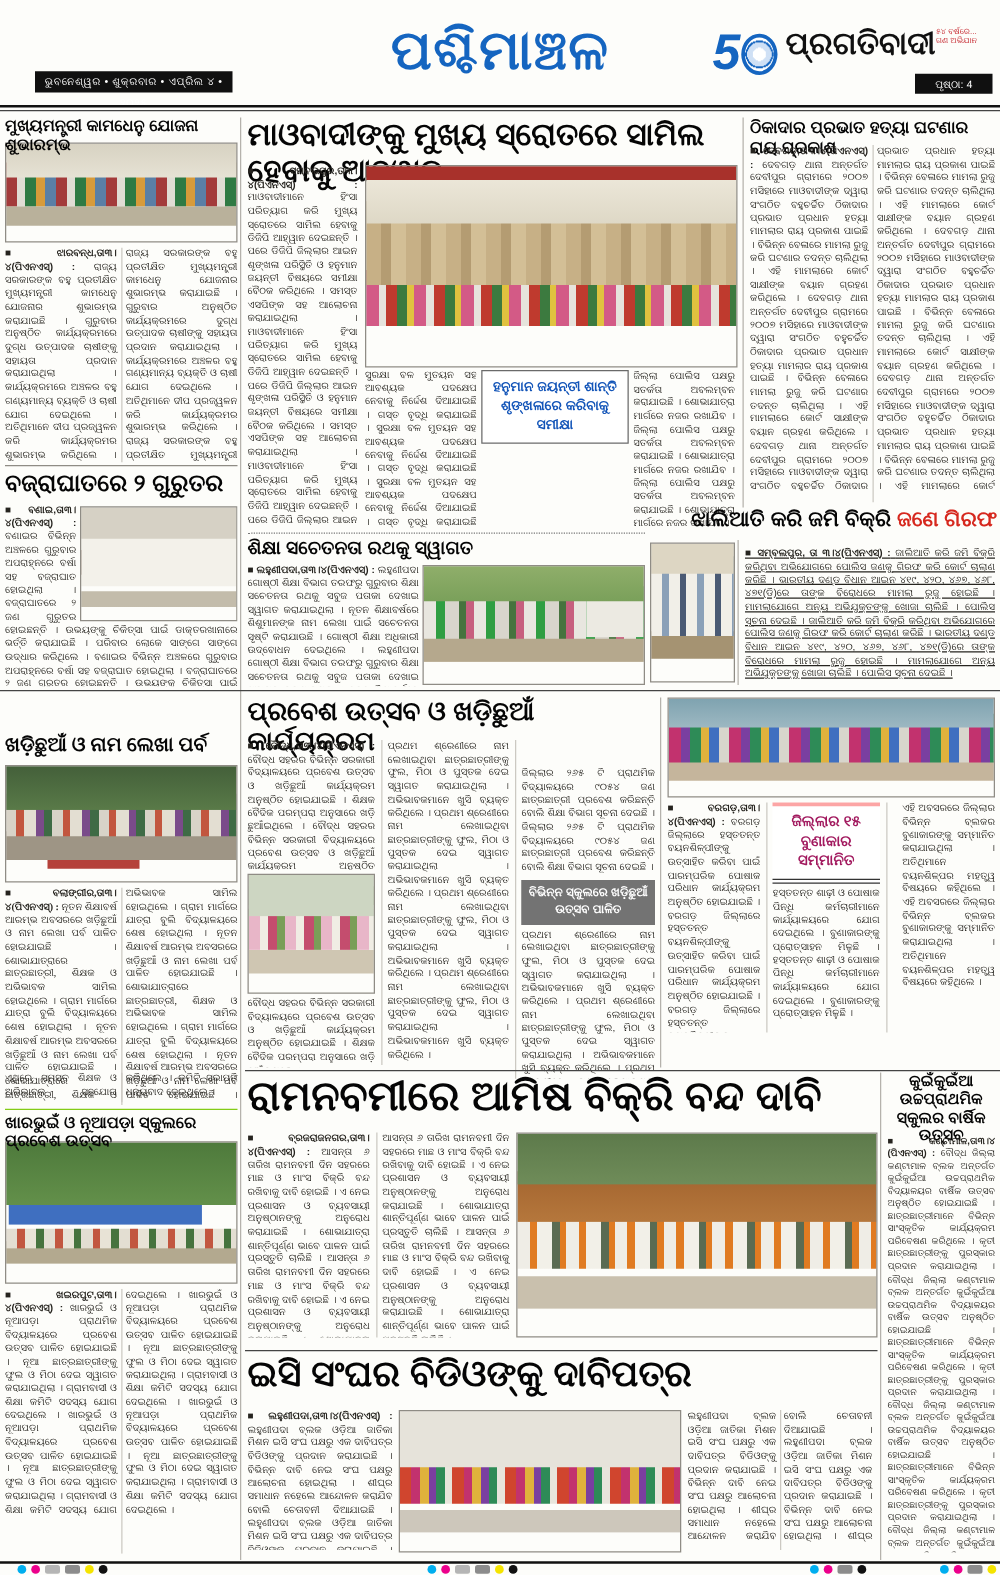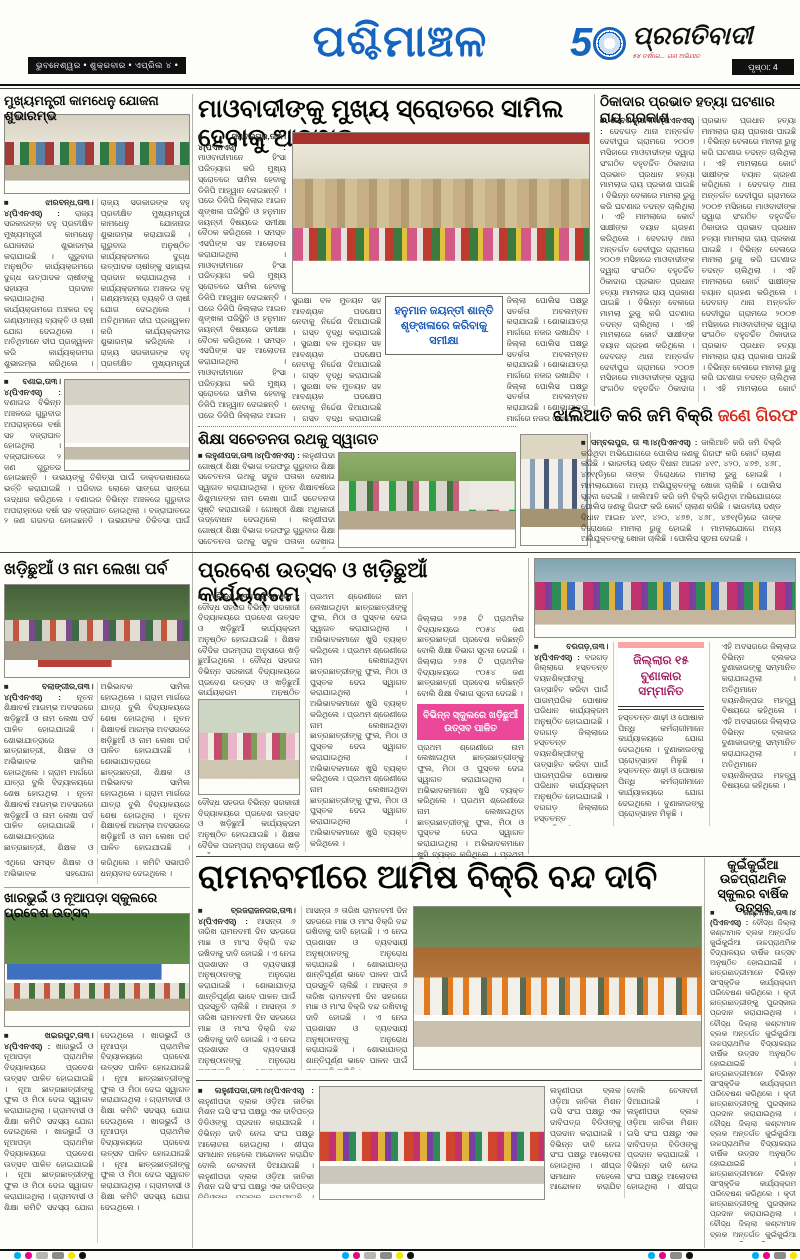--- a/index.html
+++ b/index.html
@@ -7,40 +7,40 @@
         font-family:"Liberation Sans",sans-serif;color:#1a1a1a;overflow:hidden;}
   
   .date-bar{position:absolute;left:28px;top:57px;width:158px;height:17px;background:#101010;
             color:#fff;font-size:8.5px;line-height:17px;text-align:center;letter-spacing:.5px;}
   .mast-title{position:absolute;left:0;right:0;top:16px;text-align:center;font-size:44px;
               font-weight:800;color:#1565c0;letter-spacing:1px;}
   .logo{position:absolute;right:10px;top:20px;width:220px;height:60px;display:flex;align-items:flex-start;}
   .logo-five{font-size:40px;font-weight:800;font-style:italic;color:#1565c0;line-height:44px;}
   .emblem{width:27px;height:27px;border-radius:50%;border:3px solid #1565c0;margin:7px 3px 0 1px;
           background:radial-gradient(circle,#ffffff 0 30%,#cfe0f5 30% 55%,#1565c0 55% 63%,#ffffff 63%);}
-  .logo-text{display:flex;flex-direction:column;margin-left:3px;font-style:italic;}
+  .logo-text{display:flex;flex-direction:row;margin-left:3px;}
   .logo-name{font-size:25px;font-weight:800;color:#101010;line-height:30px;}
   .logo-tag{font-size:6.5px;color:#c42028;margin-top:2px;}
   .page-label{position:absolute;right:6px;top:59px;width:62px;height:16px;background:#101010;color:#fff;
               font-size:8.5px;line-height:16px;text-align:center;}
   .hr{position:absolute;border-top:1px solid #444;}
   .hr-heavy{position:absolute;border-top:2px solid #111;}
   .vr{position:absolute;width:1px;background:#b5b2ac;}
   
   .hl{font-weight:800;color:#050505;line-height:1.15;}
   .body-t{font-size:8px;line-height:1.34;text-align:justify;color:#26241f;overflow:hidden;}
   .c2{column-count:2;column-gap:7px;column-rule:1px solid #ccc9c2;}
   .dl{font-weight:bold;}
   .red{color:#d6281e;}
   .blue-box{border:1.5px solid #6a6a6a;background:#fff;color:#1254b8;font-weight:800;font-size:11px;
             text-align:center;line-height:1.35;padding:6px 3px;}
-  .black-box{background:#ec4899;color:#fff;font-weight:800;font-size:9.5px;text-align:center;
+  .black-box{background:#737373;color:#fff;font-weight:800;font-size:9.5px;text-align:center;
              line-height:1.35;padding:5px 2px;}
   .pullquote{color:#a21a5f;font-weight:800;font-size:12px;text-align:center;line-height:1.3;
-             border-top:6px solid #fca5a5;border-bottom:4px double #333;padding:5px 1px 6px 1px;background:#fff;}
+             border-top:3px solid #fca5a5;border-bottom:4px double #333;padding:5px 1px 6px 1px;background:#fff;}
   
   .ph{border:1px solid #8f8c85;background:#cfccc4;}
   .ph-cm{background:linear-gradient(#d7d2c2,#e6e2d4) 0 0/100% 35% no-repeat,
     repeating-linear-gradient(90deg,#a33b3b 0 9px,#e0ddd5 9px 15px,#2f7a44 15px 24px,#d79b3a 24px 31px,#5a7fa5 31px 40px) 0 35%/100% 45% no-repeat,
     linear-gradient(#b9b19b,#b9b19b) 0 80%/100% 20% no-repeat;}
   .ph-police{background:linear-gradient(#a8312b,#a8312b) 0 0/100% 7% no-repeat,
     linear-gradient(#ece7d9,#ded8c6) 0 7%/100% 23% no-repeat,
     repeating-linear-gradient(90deg,#c7b086 0 12px,#b49c72 12px 20px,#d3bf96 20px 32px) 0 30%/100% 42% no-repeat,
     repeating-linear-gradient(90deg,#d35a86 0 10px,#e6e3dc 10px 16px,#bf3a2e 16px 25px,#3c7a3f 25px 33px,#e0c23f 33px 38px) 0 72%/100% 28% no-repeat;}
   .ph-patient{background:linear-gradient(#d6d1c5,#d6d1c5) 0 0/100% 28% no-repeat,
@@ -138,20 +138,21 @@
 
   <div class="abs" style="left:600px;top:94px;width:196px;height:312px;">
     <div class="hl" style="font-size:13.5px;height:22px;">ଠିକାଦାର ପ୍ରଭାତ ହତ୍ୟା ଘଟଣାର ରାୟ ପ୍ରକାଶ</div>
     <div class="body-t c2" style="height:286px;">
       <span class="dl">■ ଦେବଗଡ଼,ତା୩।୪(ପିଏନଏସ୍) :</span>
       <span>ଦେବଗଡ଼ ଥାନା ଅନ୍ତର୍ଗତ ଦେବୀପୁର ଗ୍ରାମରେ ୨୦୦୭ ମସିହାରେ ମାଓବାଦୀଙ୍କ ଦ୍ୱାରା ସଂଗଠିତ ବହୁଚର୍ଚ୍ଚିତ ଠିକାଦାର ପ୍ରଭାତ ପ୍ରଧାନ ହତ୍ୟା ମାମଲାର ରାୟ ପ୍ରକାଶ ପାଇଛି । ବିଭିନ୍ନ ବେଳାରେ ମାମଲା ରୁଜୁ କରି ଘଟଣାର ତଦନ୍ତ ଚାଲିଥିଲା । ଏହି ମାମଲାରେ କୋର୍ଟ ସାକ୍ଷୀଙ୍କ ବୟାନ ଗ୍ରହଣ କରିଥିଲେ । ଦେବଗଡ଼ ଥାନା ଅନ୍ତର୍ଗତ ଦେବୀପୁର ଗ୍ରାମରେ ୨୦୦୭ ମସିହାରେ ମାଓବାଦୀଙ୍କ ଦ୍ୱାରା ସଂଗଠିତ ବହୁଚର୍ଚ୍ଚିତ ଠିକାଦାର ପ୍ରଭାତ ପ୍ରଧାନ ହତ୍ୟା ମାମଲାର ରାୟ ପ୍ରକାଶ ପାଇଛି । ବିଭିନ୍ନ ବେଳାରେ ମାମଲା ରୁଜୁ କରି ଘଟଣାର ତଦନ୍ତ ଚାଲିଥିଲା । ଏହି ମାମଲାରେ କୋର୍ଟ ସାକ୍ଷୀଙ୍କ ବୟାନ ଗ୍ରହଣ କରିଥିଲେ । ଦେବଗଡ଼ ଥାନା ଅନ୍ତର୍ଗତ ଦେବୀପୁର ଗ୍ରାମରେ ୨୦୦୭ ମସିହାରେ ମାଓବାଦୀଙ୍କ ଦ୍ୱାରା ସଂଗଠିତ ବହୁଚର୍ଚ୍ଚିତ ଠିକାଦାର ପ୍ରଭାତ ପ୍ରଧାନ ହତ୍ୟା ମାମଲାର ରାୟ ପ୍ରକାଶ ପାଇଛି । ବିଭିନ୍ନ ବେଳାରେ ମାମଲା ରୁଜୁ କରି ଘଟଣାର ତଦନ୍ତ ଚାଲିଥିଲା । ଏହି ମାମଲାରେ କୋର୍ଟ ସାକ୍ଷୀଙ୍କ ବୟାନ ଗ୍ରହଣ କରିଥିଲେ । ଦେବଗଡ଼ ଥାନା ଅନ୍ତର୍ଗତ ଦେବୀପୁର ଗ୍ରାମରେ ୨୦୦୭ ମସିହାରେ ମାଓବାଦୀଙ୍କ ଦ୍ୱାରା ସଂଗଠିତ ବହୁଚର୍ଚ୍ଚିତ ଠିକାଦାର ପ୍ରଭାତ ପ୍ରଧାନ ହତ୍ୟା ମାମଲାର ରାୟ ପ୍ରକାଶ ପାଇଛି । ବିଭିନ୍ନ ବେଳାରେ ମାମଲା ରୁଜୁ କରି ଘଟଣାର ତଦନ୍ତ ଚାଲିଥିଲା । ଏହି ମାମଲାରେ କୋର୍ଟ ସାକ୍ଷୀଙ୍କ ବୟାନ ଗ୍ରହଣ କରିଥିଲେ । ଦେବଗଡ଼ ଥାନା ଅନ୍ତର୍ଗତ ଦେବୀପୁର ଗ୍ରାମରେ ୨୦୦୭ ମସିହାରେ ମାଓବାଦୀଙ୍କ ଦ୍ୱାରା ସଂଗଠିତ ବହୁଚର୍ଚ୍ଚିତ ଠିକାଦାର ପ୍ରଭାତ ପ୍ରଧାନ ହତ୍ୟା ମାମଲାର ରାୟ ପ୍ରକାଶ ପାଇଛି । ବିଭିନ୍ନ ବେଳାରେ ମାମଲା ରୁଜୁ କରି ଘଟଣାର ତଦନ୍ତ ଚାଲିଥିଲା । ଏହି ମାମଲାରେ କୋର୍ଟ ସାକ୍ଷୀଙ୍କ ବୟାନ ଗ୍ରହଣ କରିଥିଲେ ।</span>
     </div>
   </div>
 
   <div class="abs" style="left:4px;top:372px;width:186px;height:178px;border-top:1px solid #8f8c85;padding-top:4px;">
+    <div class="hl" style="font-size:19px;height:26px;">ବଜ୍ରାଘାତରେ ୨ ଗୁରୁତର</div>
     <div class="body-t" style="height:146px;">
       <span class="ph ph-patient" style="float:right;width:124px;height:90px;margin:2px 0 2px 3px;display:block;"></span>
       <span class="dl">■ ବଣାଇ,ତା୩।୪(ପିଏନଏସ୍) :</span>
       <span>ବଣାଇର ବିଭିନ୍ନ ଅଞ୍ଚଳରେ ଗୁରୁବାର ଅପରାହ୍ନରେ ବର୍ଷା ସହ ବଜ୍ରାଘାତ ହୋଇଥିଲା । ବଜ୍ରାଘାତରେ ୨ ଜଣ ଗୁରୁତର ହୋଇଛନ୍ତି । ଉଭୟଙ୍କୁ ଚିକିତ୍ସା ପାଇଁ ଡାକ୍ତରଖାନାରେ ଭର୍ତ୍ତି କରାଯାଇଛି । ପରିବାର ଲୋକେ ସାଙ୍ଗେ ସାଙ୍ଗେ ଉଦ୍ଧାର କରିଥିଲେ । ବଣାଇର ବିଭିନ୍ନ ଅଞ୍ଚଳରେ ଗୁରୁବାର ଅପରାହ୍ନରେ ବର୍ଷା ସହ ବଜ୍ରାଘାତ ହୋଇଥିଲା । ବଜ୍ରାଘାତରେ ୨ ଜଣ ଗୁରୁତର ହୋଇଛନ୍ତି । ଉଭୟଙ୍କୁ ଚିକିତ୍ସା ପାଇଁ ଡାକ୍ତରଖାନାରେ ଭର୍ତ୍ତି କରାଯାଇଛି । ପରିବାର ଲୋକେ ସାଙ୍ଗେ ସାଙ୍ଗେ ଉଦ୍ଧାର କରିଥିଲେ । ବଣାଇର ବିଭିନ୍ନ ଅଞ୍ଚଳରେ ଗୁରୁବାର ଅପରାହ୍ନରେ ବର୍ଷା ସହ ବଜ୍ରାଘାତ ହୋଇଥିଲା । ବଜ୍ରାଘାତରେ ୨ ଜଣ ଗୁରୁତର ହୋଇଛନ୍ତି । ଉଭୟଙ୍କୁ ଚିକିତ୍ସା ପାଇଁ ଡାକ୍ତରଖାନାରେ ଭର୍ତ୍ତି କରାଯାଇଛି । ପରିବାର ଲୋକେ ସାଙ୍ଗେ ସାଙ୍ଗେ ଉଦ୍ଧାର କରିଥିଲେ ।</span>
     </div>
   </div>
 
   <div class="abs" style="left:198px;top:426px;width:318px;height:122px;border-top:1px dotted #777;padding-top:3px;">
     <div class="hl" style="font-size:15px;height:21px;">ଶିକ୍ଷା ସଚେତନତା ରଥକୁ ସ୍ୱାଗତ</div>
     <div class="body-t" style="height:98px;">
@@ -160,28 +161,28 @@
       <span>ଲହୁଣୀପଦା ଗୋଷ୍ଠୀ ଶିକ୍ଷା ବିଭାଗ ତରଫରୁ ଗୁରୁବାର ଶିକ୍ଷା ସଚେତନତା ରଥକୁ ସବୁଜ ପତାକା ଦେଖାଇ ସ୍ୱାଗତ କରାଯାଇଥିଲା । ନୂତନ ଶିକ୍ଷାବର୍ଷରେ ଶିଶୁମାନଙ୍କ ନାମ ଲେଖା ପାଇଁ ସଚେତନତା ସୃଷ୍ଟି କରାଯାଉଛି । ଗୋଷ୍ଠୀ ଶିକ୍ଷା ଅଧିକାରୀ ଉଦ୍‌ବୋଧନ ଦେଇଥିଲେ । ଲହୁଣୀପଦା ଗୋଷ୍ଠୀ ଶିକ୍ଷା ବିଭାଗ ତରଫରୁ ଗୁରୁବାର ଶିକ୍ଷା ସଚେତନତା ରଥକୁ ସବୁଜ ପତାକା ଦେଖାଇ ସ୍ୱାଗତ କରାଯାଇଥିଲା । ନୂତନ ଶିକ୍ଷାବର୍ଷରେ ଶିଶୁମାନଙ୍କ ନାମ ଲେଖା ପାଇଁ ସଚେତନତା ସୃଷ୍ଟି କରାଯାଉଛି । ଗୋଷ୍ଠୀ ଶିକ୍ଷା ଅଧିକାରୀ ଉଦ୍‌ବୋଧନ ଦେଇଥିଲେ ।</span>
     </div>
   </div>
 
   <div class="ph ph-queue abs" style="left:520px;top:434px;width:66px;height:110px;"></div>
 
   <div class="abs hl" style="left:553px;top:406px;width:246px;height:24px;font-size:17px;">
     <span>ଝାଲିଆତି କରି ଜମି ବିକ୍ରି</span>
     <span class="red">ଜଣେ ଗିରଫ</span>
   </div>
-  <div class="abs body-t" style="left:581px;top:438px;width:200px;height:108px;">
+  <div class="abs body-t" style="left:596px;top:438px;width:200px;height:108px;text-decoration:underline;">
     <span class="dl">■ ସମ୍ବଲପୁର, ତା ୩।୪(ପିଏନଏସ୍) :</span>
     <span>ଜାଲିଆତି କରି ଜମି ବିକ୍ରି କରିଥିବା ଅଭିଯୋଗରେ ପୋଲିସ ଜଣକୁ ଗିରଫ କରି କୋର୍ଟ ଚାଲାଣ କରିଛି । ଭାରତୀୟ ଦଣ୍ଡ ବିଧାନ ଆଇନ ୪୧୯, ୪୨୦, ୪୬୭, ୪୬୮, ୪୭୧(ଡି)ରେ ତାଙ୍କ ବିରୋଧରେ ମାମଲା ରୁଜୁ ହୋଇଛି । ମାମଲାଯୋଗେ ଅନ୍ୟ ଅଭିଯୁକ୍ତଙ୍କୁ ଖୋଜା ଚାଲିଛି । ପୋଲିସ ସୂଚନା ଦେଇଛି । ଜାଲିଆତି କରି ଜମି ବିକ୍ରି କରିଥିବା ଅଭିଯୋଗରେ ପୋଲିସ ଜଣକୁ ଗିରଫ କରି କୋର୍ଟ ଚାଲାଣ କରିଛି । ଭାରତୀୟ ଦଣ୍ଡ ବିଧାନ ଆଇନ ୪୧୯, ୪୨୦, ୪୬୭, ୪୬୮, ୪୭୧(ଡି)ରେ ତାଙ୍କ ବିରୋଧରେ ମାମଲା ରୁଜୁ ହୋଇଛି । ମାମଲାଯୋଗେ ଅନ୍ୟ ଅଭିଯୁକ୍ତଙ୍କୁ ଖୋଜା ଚାଲିଛି । ପୋଲିସ ସୂଚନା ଦେଇଛି ।</span>
   </div>
 
   <div class="hr" style="left:0;top:552px;width:800px;"></div>
 
-  <div class="abs" style="left:4px;top:560px;width:186px;height:296px;">
+  <div class="abs" style="left:4px;top:588px;width:186px;height:296px;font-family:Liberation Serif, serif;">
     <div class="hl" style="font-size:16px;height:24px;">ଖଡ଼ିଛୁଆଁ ଓ ନାମ ଲେଖା ପର୍ବ</div>
     <div class="ph ph-procession" style="width:184px;height:92px;"></div>
     <div class="body-t c2" style="height:172px;margin-top:4px;">
       <span class="dl">■ ବଲାଙ୍ଗୀର,ତା୩।୪(ପିଏନଏସ୍) :</span>
       <span>ନୂତନ ଶିକ୍ଷାବର୍ଷ ଆରମ୍ଭ ଅବସରରେ ଖଡ଼ିଛୁଆଁ ଓ ନାମ ଲେଖା ପର୍ବ ପାଳିତ ହୋଇଯାଇଛି । ଶୋଭାଯାତ୍ରାରେ ଛାତ୍ରଛାତ୍ରୀ, ଶିକ୍ଷକ ଓ ଅଭିଭାବକ ସାମିଲ ହୋଇଥିଲେ । ଗ୍ରାମ ମାର୍ଗରେ ଯାତ୍ରା ବୁଲି ବିଦ୍ୟାଳୟରେ ଶେଷ ହୋଇଥିଲା । ନୂତନ ଶିକ୍ଷାବର୍ଷ ଆରମ୍ଭ ଅବସରରେ ଖଡ଼ିଛୁଆଁ ଓ ନାମ ଲେଖା ପର୍ବ ପାଳିତ ହୋଇଯାଇଛି । ଶୋଭାଯାତ୍ରାରେ ଛାତ୍ରଛାତ୍ରୀ, ଶିକ୍ଷକ ଓ ଅଭିଭାବକ ସାମିଲ ହୋଇଥିଲେ । ଗ୍ରାମ ମାର୍ଗରେ ଯାତ୍ରା ବୁଲି ବିଦ୍ୟାଳୟରେ ଶେଷ ହୋଇଥିଲା । ନୂତନ ଶିକ୍ଷାବର୍ଷ ଆରମ୍ଭ ଅବସରରେ ଖଡ଼ିଛୁଆଁ ଓ ନାମ ଲେଖା ପର୍ବ ପାଳିତ ହୋଇଯାଇଛି । ଶୋଭାଯାତ୍ରାରେ ଛାତ୍ରଛାତ୍ରୀ, ଶିକ୍ଷକ ଓ ଅଭିଭାବକ ସାମିଲ ହୋଇଥିଲେ । ଗ୍ରାମ ମାର୍ଗରେ ଯାତ୍ରା ବୁଲି ବିଦ୍ୟାଳୟରେ ଶେଷ ହୋଇଥିଲା । ନୂତନ ଶିକ୍ଷାବର୍ଷ ଆରମ୍ଭ ଅବସରରେ ଖଡ଼ିଛୁଆଁ ଓ ନାମ ଲେଖା ପର୍ବ ପାଳିତ ହୋଇଯାଇଛି । ଶୋଭାଯାତ୍ରାରେ ଛାତ୍ରଛାତ୍ରୀ, ଶିକ୍ଷକ ଓ ଅଭିଭାବକ ସାମିଲ ହୋଇଥିଲେ । ଗ୍ରାମ ମାର୍ଗରେ ଯାତ୍ରା ବୁଲି ବିଦ୍ୟାଳୟରେ ଶେଷ ହୋଇଥିଲା ।</span>
     </div>
   </div>
 
   <div class="abs" style="left:198px;top:558px;width:326px;height:296px;">
     <div class="hl" style="font-size:21px;height:30px;">ପ୍ରବେଶ ଉତ୍ସବ ଓ ଖଡ଼ିଛୁଆଁ କାର୍ଯ୍ୟକ୍ରମ</div>
@@ -238,20 +239,21 @@
         <span>ଆସନ୍ତା ୬ ତାରିଖ ରାମନବମୀ ଦିନ ସହରରେ ମାଛ ଓ ମାଂସ ବିକ୍ରି ବନ୍ଦ ରଖିବାକୁ ଦାବି ହୋଇଛି । ଏ ନେଇ ପ୍ରଶାସନ ଓ ବ୍ୟବସାୟୀ ଅନୁଷ୍ଠାନଙ୍କୁ ଅନୁରୋଧ କରାଯାଇଛି । ଶୋଭାଯାତ୍ରା ଶାନ୍ତିପୂର୍ଣ୍ଣ ଭାବେ ପାଳନ ପାଇଁ ପ୍ରସ୍ତୁତି ଚାଲିଛି । ଆସନ୍ତା ୬ ତାରିଖ ରାମନବମୀ ଦିନ ସହରରେ ମାଛ ଓ ମାଂସ ବିକ୍ରି ବନ୍ଦ ରଖିବାକୁ ଦାବି ହୋଇଛି । ଏ ନେଇ ପ୍ରଶାସନ ଓ ବ୍ୟବସାୟୀ ଅନୁଷ୍ଠାନଙ୍କୁ ଅନୁରୋଧ କରାଯାଇଛି । ଶୋଭାଯାତ୍ରା ଶାନ୍ତିପୂର୍ଣ୍ଣ ଭାବେ ପାଳନ ପାଇଁ ପ୍ରସ୍ତୁତି ଚାଲିଛି ।</span>
       </div>
       <div class="body-t" style="width:102px;height:164px;border-left:1px solid #ccc9c2;padding-left:4px;">ଆସନ୍ତା ୬ ତାରିଖ ରାମନବମୀ ଦିନ ସହରରେ ମାଛ ଓ ମାଂସ ବିକ୍ରି ବନ୍ଦ ରଖିବାକୁ ଦାବି ହୋଇଛି । ଏ ନେଇ ପ୍ରଶାସନ ଓ ବ୍ୟବସାୟୀ ଅନୁଷ୍ଠାନଙ୍କୁ ଅନୁରୋଧ କରାଯାଇଛି । ଶୋଭାଯାତ୍ରା ଶାନ୍ତିପୂର୍ଣ୍ଣ ଭାବେ ପାଳନ ପାଇଁ ପ୍ରସ୍ତୁତି ଚାଲିଛି । ଆସନ୍ତା ୬ ତାରିଖ ରାମନବମୀ ଦିନ ସହରରେ ମାଛ ଓ ମାଂସ ବିକ୍ରି ବନ୍ଦ ରଖିବାକୁ ଦାବି ହୋଇଛି । ଏ ନେଇ ପ୍ରଶାସନ ଓ ବ୍ୟବସାୟୀ ଅନୁଷ୍ଠାନଙ୍କୁ ଅନୁରୋଧ କରାଯାଇଛି । ଶୋଭାଯାତ୍ରା ଶାନ୍ତିପୂର୍ଣ୍ଣ ଭାବେ ପାଳନ ପାଇଁ ପ୍ରସ୍ତୁତି ଚାଲିଛି ।</div>
       <div class="ph ph-ram" style="width:288px;height:162px;"></div>
     </div>
   </div>
 
   <div class="hr" style="left:196px;top:1080px;width:506px;"></div>
 
   <div class="abs" style="left:198px;top:1084px;width:504px;height:164px;">
+    <div class="hl" style="font-size:29px;height:42px;">ଇସି ସଂଘର ବିଡିଓଙ୍କୁ ଦାବିପତ୍ର</div>
     <div style="display:flex;gap:5px;margin-top:2px;">
       <div class="body-t" style="width:116px;height:112px;">
         <span class="dl">■ ଲହୁଣୀପଦା,ତା୩।୪(ପିଏନଏସ୍) :</span>
         <span>ଲହୁଣୀପଦା ବ୍ଲକ ଓଡ଼ିଆ ଜାତିକା ମିଶନ ଇସି ସଂଘ ପକ୍ଷରୁ ଏକ ଦାବିପତ୍ର ବିଡିଓଙ୍କୁ ପ୍ରଦାନ କରାଯାଇଛି । ବିଭିନ୍ନ ଦାବି ନେଇ ସଂଘ ପକ୍ଷରୁ ଆଲୋଚନା ହୋଇଥିଲା । ଶୀଘ୍ର ସମାଧାନ ନହେଲେ ଆନ୍ଦୋଳନ କରାଯିବ ବୋଲି ଚେତାବନୀ ଦିଆଯାଇଛି । ଲହୁଣୀପଦା ବ୍ଲକ ଓଡ଼ିଆ ଜାତିକା ମିଶନ ଇସି ସଂଘ ପକ୍ଷରୁ ଏକ ଦାବିପତ୍ର ବିଡିଓଙ୍କୁ ପ୍ରଦାନ କରାଯାଇଛି । ବିଭିନ୍ନ ଦାବି ନେଇ ସଂଘ ପକ୍ଷରୁ ଆଲୋଚନା ହୋଇଥିଲା । ଶୀଘ୍ର ସମାଧାନ ନହେଲେ ଆନ୍ଦୋଳନ କରାଯିବ ବୋଲି ଚେତାବନୀ ଦିଆଯାଇଛି ।</span>
       </div>
       <div class="ph ph-women" style="width:224px;height:112px;"></div>
       <div class="body-t" style="width:148px;height:112px;column-count:2;column-gap:6px;column-rule:1px solid #ccc9c2;">ଲହୁଣୀପଦା ବ୍ଲକ ଓଡ଼ିଆ ଜାତିକା ମିଶନ ଇସି ସଂଘ ପକ୍ଷରୁ ଏକ ଦାବିପତ୍ର ବିଡିଓଙ୍କୁ ପ୍ରଦାନ କରାଯାଇଛି । ବିଭିନ୍ନ ଦାବି ନେଇ ସଂଘ ପକ୍ଷରୁ ଆଲୋଚନା ହୋଇଥିଲା । ଶୀଘ୍ର ସମାଧାନ ନହେଲେ ଆନ୍ଦୋଳନ କରାଯିବ ବୋଲି ଚେତାବନୀ ଦିଆଯାଇଛି । ଲହୁଣୀପଦା ବ୍ଲକ ଓଡ଼ିଆ ଜାତିକା ମିଶନ ଇସି ସଂଘ ପକ୍ଷରୁ ଏକ ଦାବିପତ୍ର ବିଡିଓଙ୍କୁ ପ୍ରଦାନ କରାଯାଇଛି । ବିଭିନ୍ନ ଦାବି ନେଇ ସଂଘ ପକ୍ଷରୁ ଆଲୋଚନା ହୋଇଥିଲା । ଶୀଘ୍ର ସମାଧାନ ନହେଲେ ଆନ୍ଦୋଳନ କରାଯିବ ବୋଲି ଚେତାବନୀ ଦିଆଯାଇଛି ।</div>
     </div>
   </div>
 

